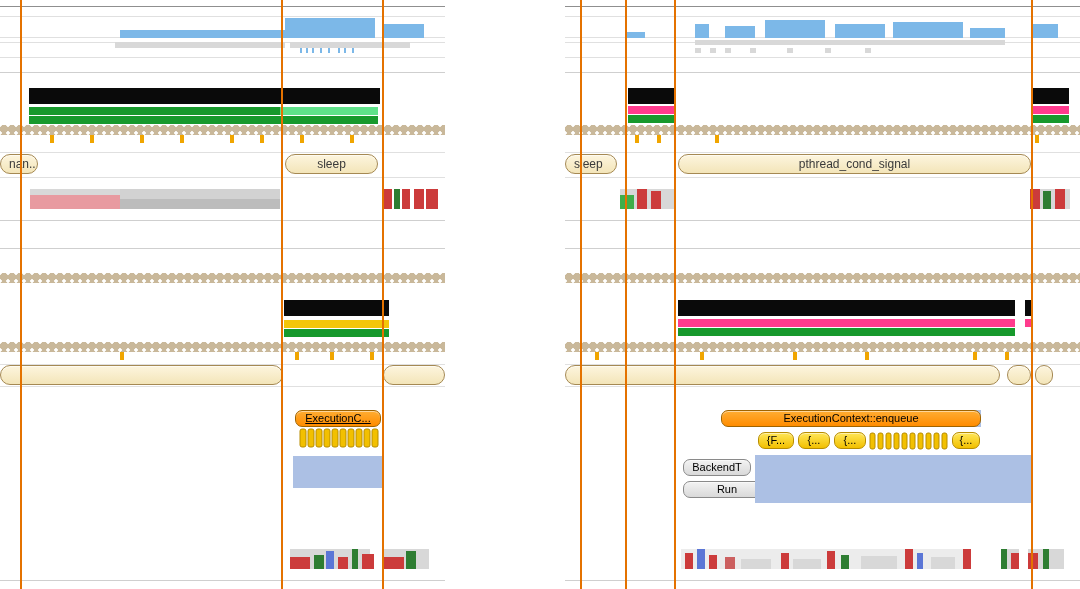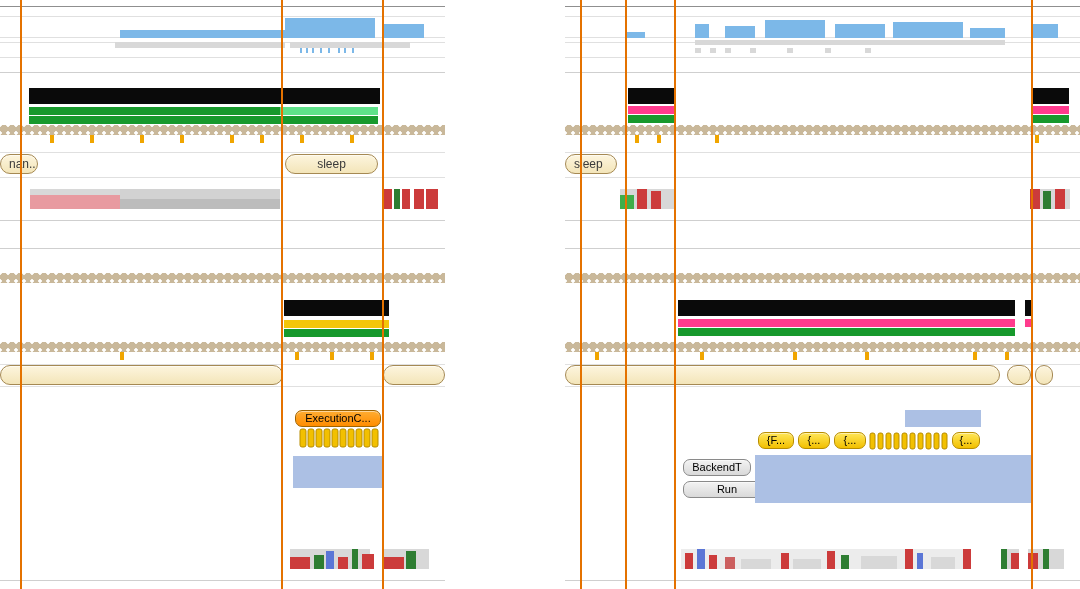--- a/index.html
+++ b/index.html
@@ -213,21 +213,21 @@
     <span style="left:120px"></span>
       <span style="left:295px"></span>
       <span style="left:330px"></span>
       <span style="left:370px"></span>
   </div>
 
   <div class="track-line" style="top:364px; height:21px;"></div>
   <div class="syscall-btn" style="top:365px; left:0; width:283px; padding:0;"></div>
   <div class="syscall-btn" style="top:365px; left:383px; width:62px; padding:0;"></div>
 
-  <button class="fn-btn" style="top:410px; left:295px; width:86px;">ExecutionC...</button>
+  <button class="fn-btn" style="top:410px; left:295px; width:86px;text-decoration:underline;">ExecutionC...</button>
 
   <svg width="445" height="24" style="top:427px;">
     <g fill="#f2c000" stroke="#b88d00">
       <rect x="300" y="2" width="6" height="18" rx="2"></rect>
       <rect x="308" y="2" width="6" height="18" rx="2"></rect>
       <rect x="316" y="2" width="6" height="18" rx="2"></rect>
       <rect x="324" y="2" width="6" height="18" rx="2"></rect>
       <rect x="332" y="2" width="6" height="18" rx="2"></rect>
       <rect x="340" y="2" width="6" height="18" rx="2"></rect>
       <rect x="348" y="2" width="6" height="18" rx="2"></rect>
@@ -302,20 +302,21 @@
   <div class="dotted-row" style="top:125px;"></div>
   <div class="ticks" style="position:absolute; left:0; right:0; top:135px; height:8px;">
     <span style="left:70px"></span>
       <span style="left:92px"></span>
       <span style="left:150px"></span>
       <span style="left:470px"></span>
   </div>
 
   <div class="track-line" style="top:152px; height:24px;"></div>
   <button class="syscall-btn" style="top:154px; left:0; width:52px; text-align:left;">sleep</button>
+  <button class="syscall-btn" style="top:154px; left:113px; width:353px;">pthread_cond_signal</button>
 
   <svg width="515" height="30" style="top:185px;">
     <g>
       <rect x="55" y="4" width="55" height="20" fill="#d8d8d8"></rect>
       <rect x="55" y="10" width="14" height="14" fill="#3fae49"></rect>
       <rect x="72" y="4" width="10" height="20" fill="#cc3b3b"></rect>
       <rect x="86" y="6" width="10" height="18" fill="#cc3b3b"></rect>
       <rect x="465" y="4" width="40" height="20" fill="#d8d8d8"></rect>
       <rect x="465" y="4" width="10" height="20" fill="#cc3b3b"></rect>
       <rect x="478" y="6" width="8" height="18" fill="#2e7d32"></rect>
@@ -342,20 +343,21 @@
     <span style="left:300px"></span>
       <span style="left:408px"></span>
       <span style="left:440px"></span>
   </div>
 
   <div class="track-line" style="top:364px; height:21px;"></div>
   <div class="syscall-btn" style="top:365px; left:0; width:435px; padding:0;"></div>
   <div class="syscall-btn" style="top:365px; left:442px; width:24px; padding:0;"></div>
   <div class="syscall-btn" style="top:365px; left:470px; width:18px; padding:0; border-radius:9px;"></div>
 
+  <button class="fn-btn" style="top:410px; left:156px; width:260px;">ExecutionContext::enqueue</button>
 
   <button class="fn-btn yellow" style="top:432px; left:193px; width:36px;">{F...</button>
   <button class="fn-btn yellow" style="top:432px; left:233px; width:32px;">{...</button>
   <button class="fn-btn yellow" style="top:432px; left:269px; width:32px;">{...</button>
   <svg width="515" height="20" style="top:432px;">
     <g fill="#f2c000" stroke="#b88d00">
       <rect x="305" y="1" width="5" height="16" rx="2"></rect>
       <rect x="313" y="1" width="5" height="16" rx="2"></rect>
       <rect x="321" y="1" width="5" height="16" rx="2"></rect>
       <rect x="329" y="1" width="5" height="16" rx="2"></rect>

